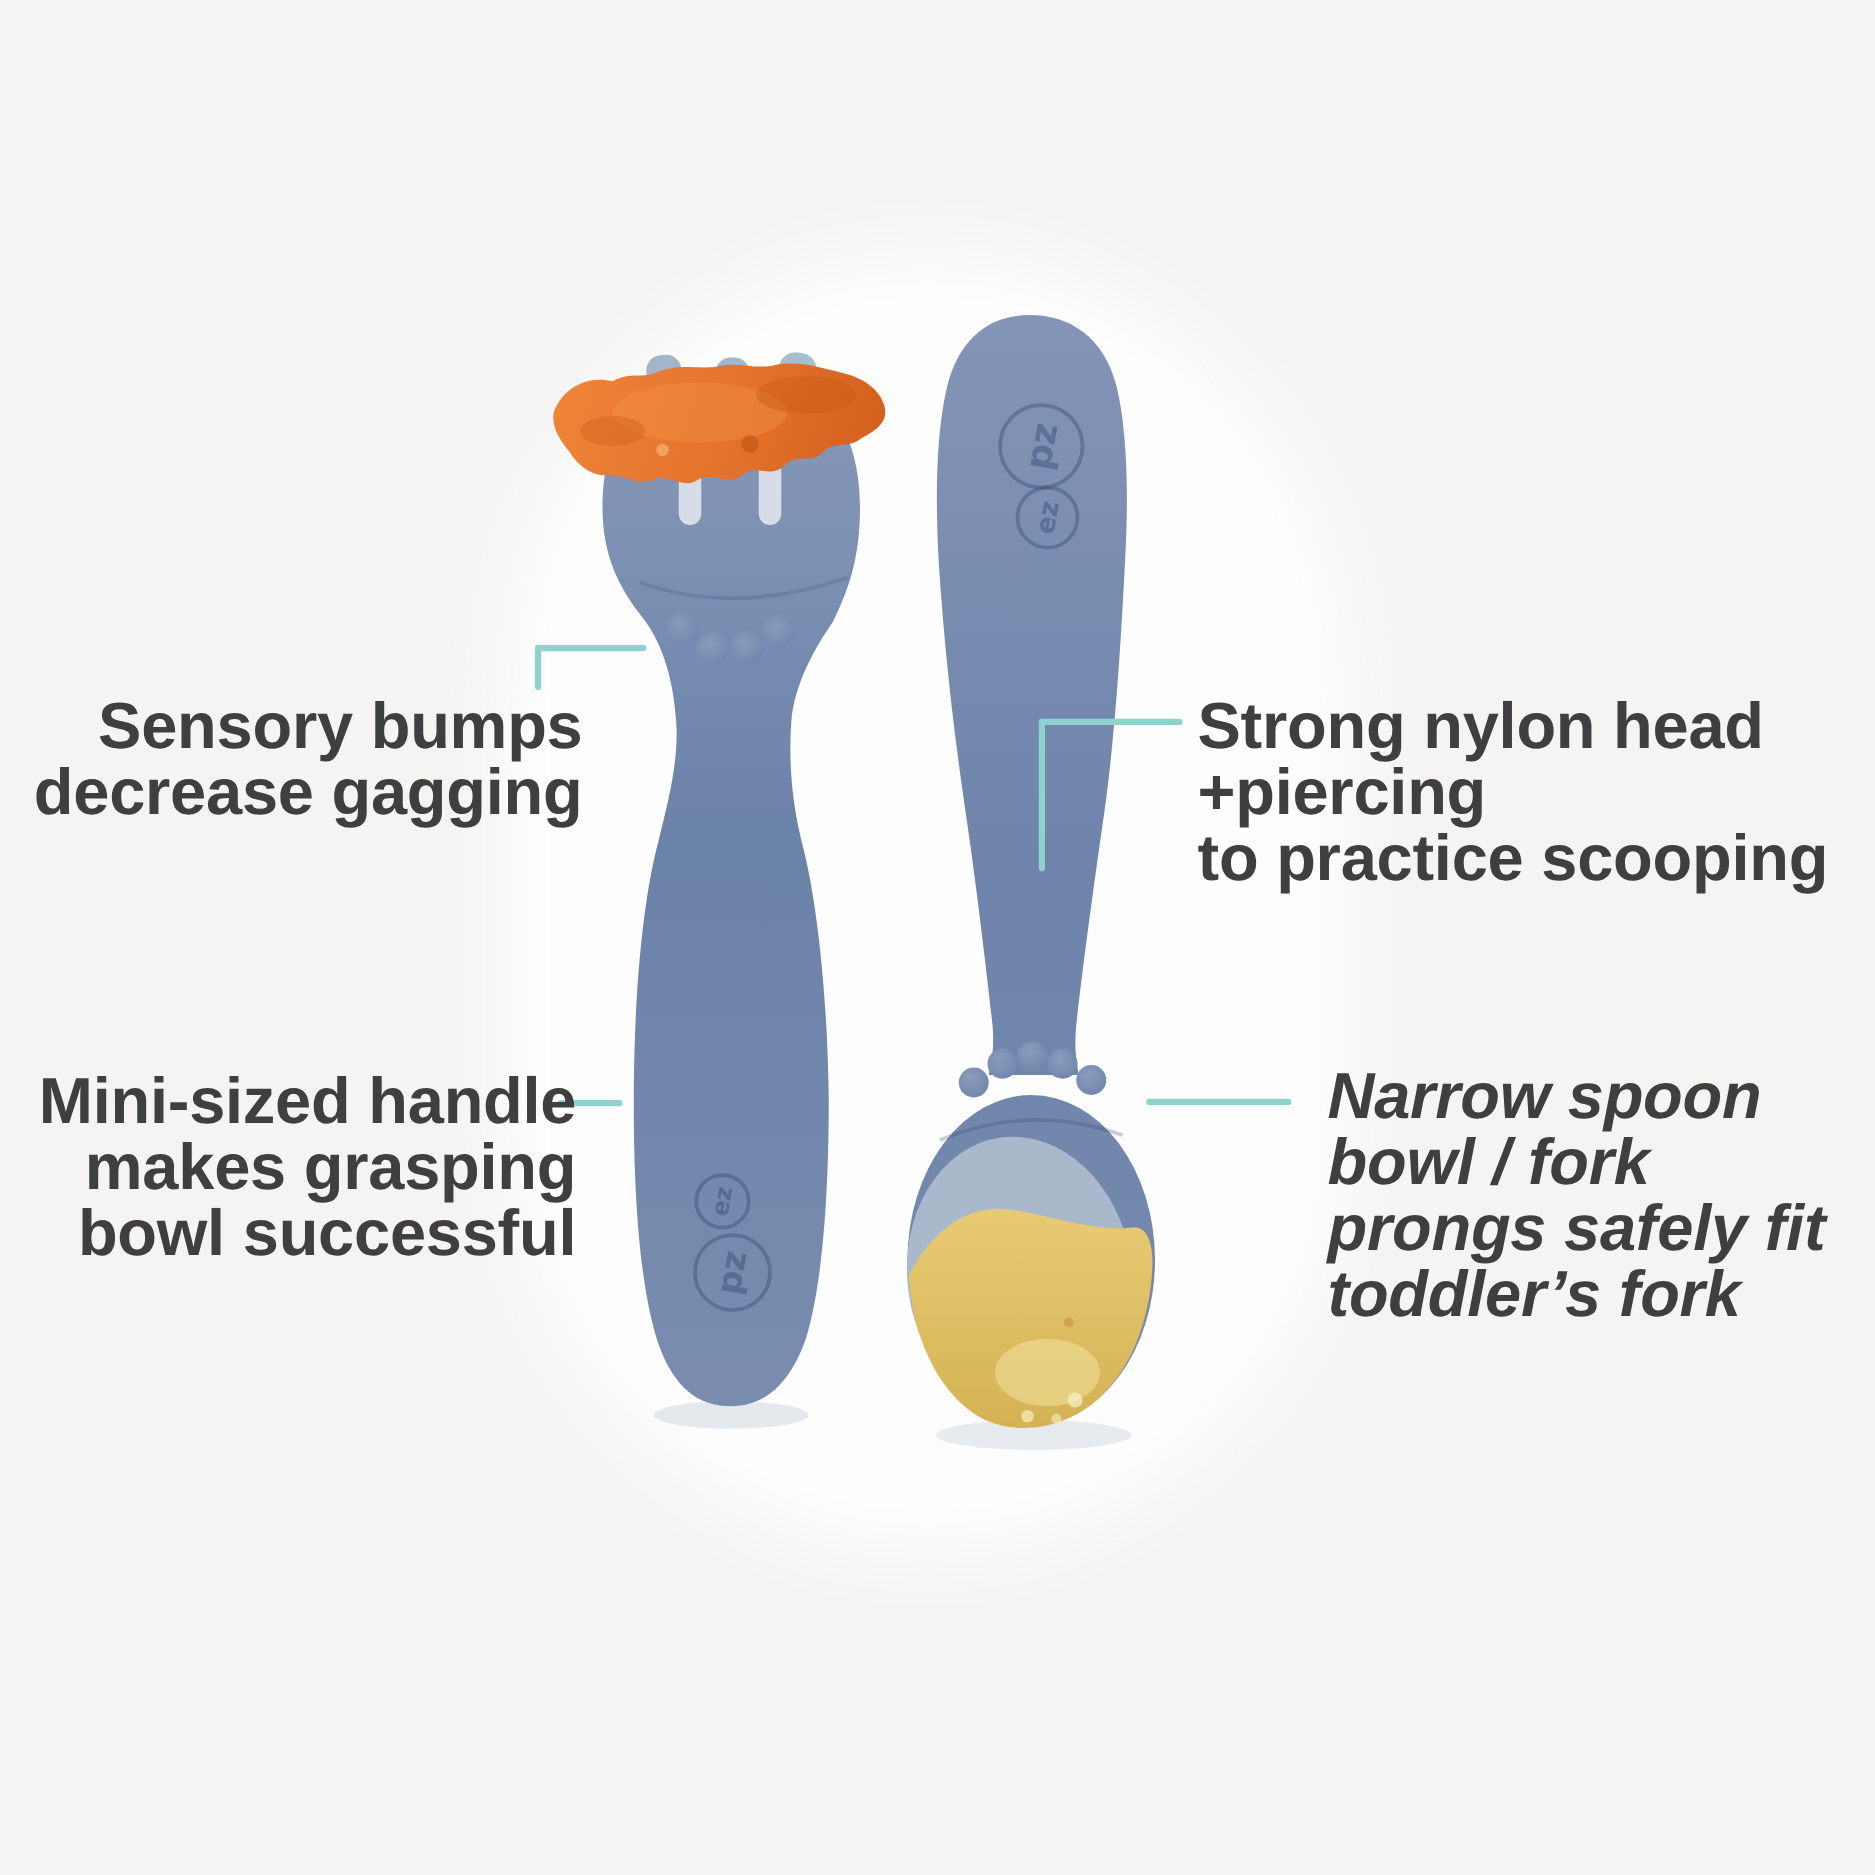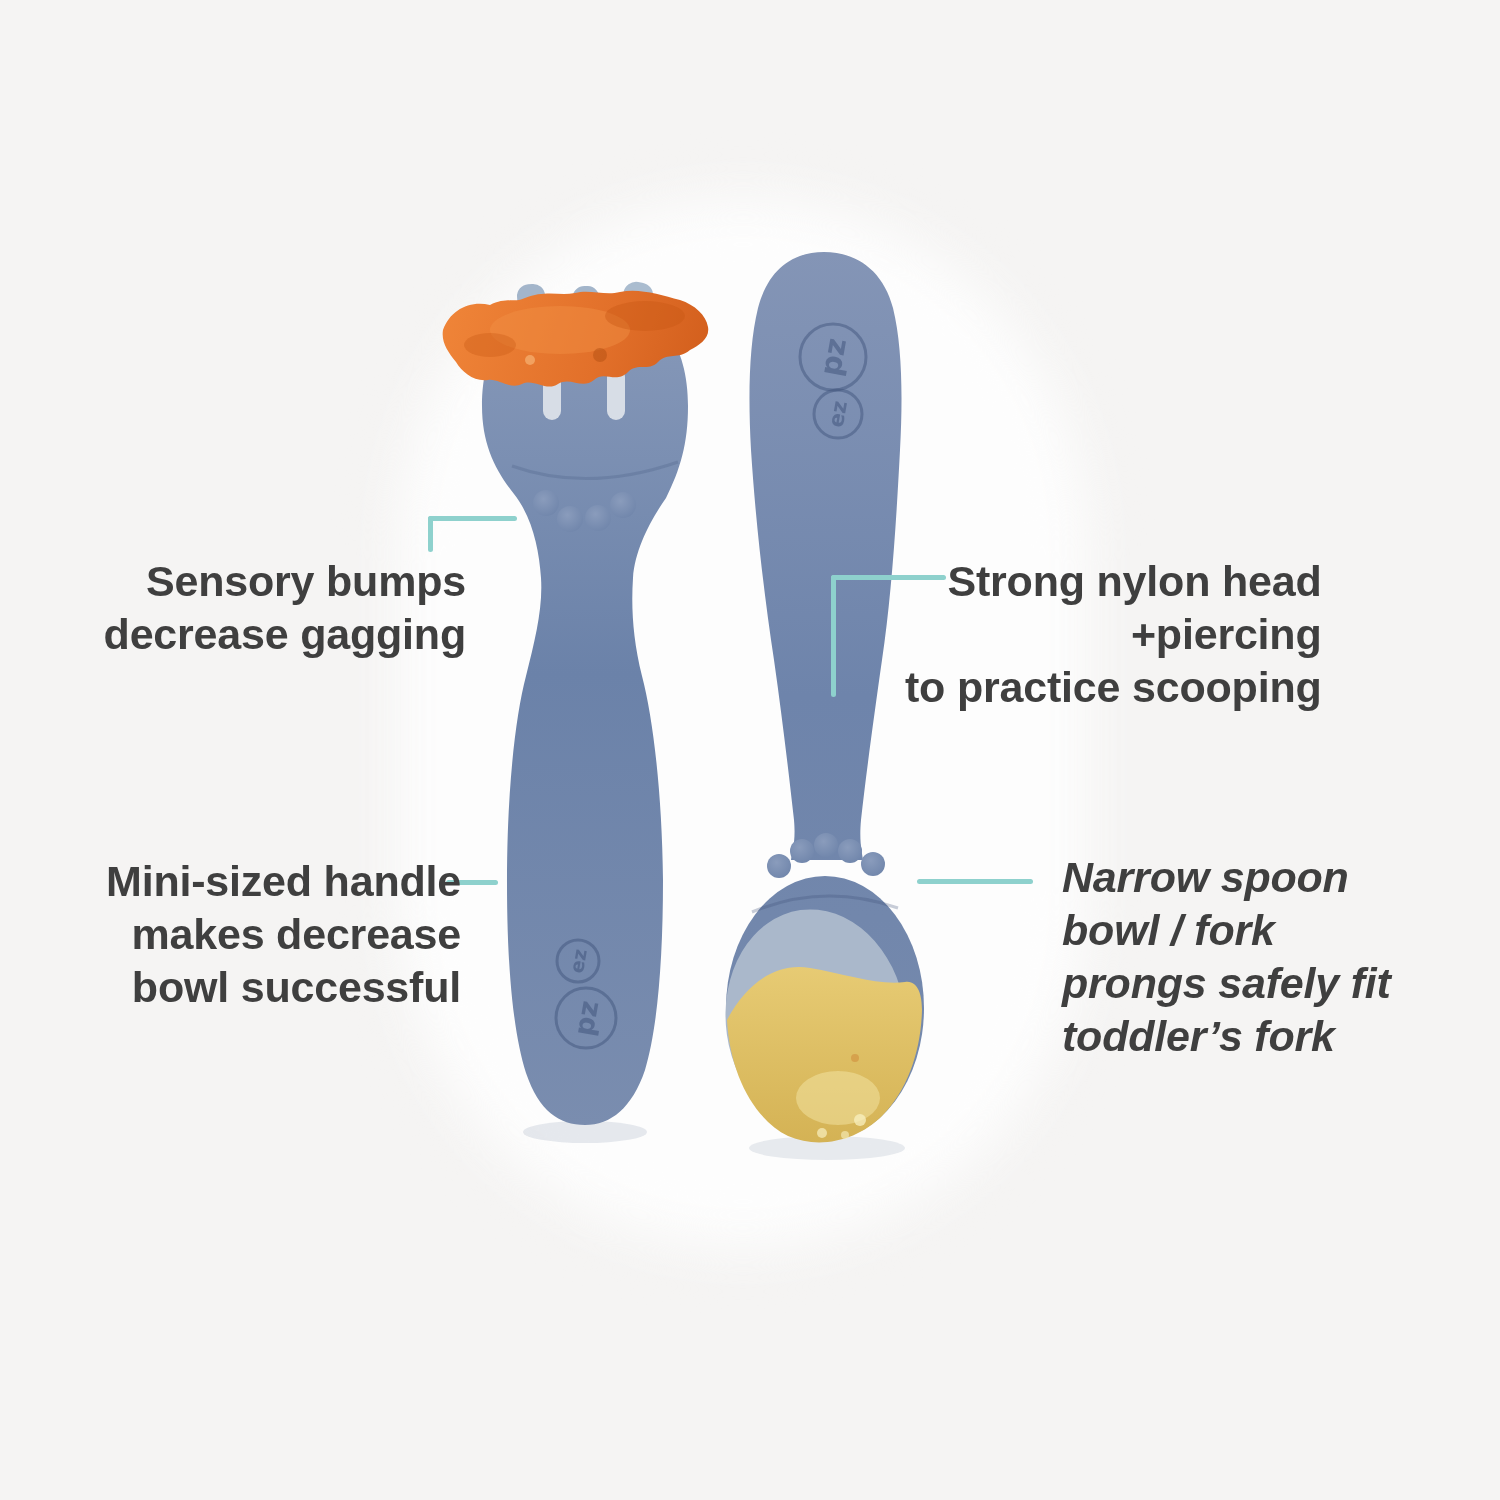--- a/index.html
+++ b/index.html
@@ -2,21 +2,21 @@
 <html><head>
 <meta charset="utf-8">
 <style>
   html,body{margin:0;padding:0;background:#f5f4f3;}
   #canvas{position:relative;width:1500px;height:1500px;background:#f5f4f3;overflow:hidden;
           font-family:"Liberation Sans",sans-serif;}
   .backdrop{position:absolute;left:398px;top:198px;width:690px;height:1050px;
             background:#fdfdfd;border-radius:345px;filter:blur(28px);}
   svg.photo{position:absolute;left:0;top:0;}
   .seg{position:absolute;background:#8ed1cd;border-radius:3px;}
-  .cap{position:absolute;color:#3f3f3f;font-weight:bold;font-size:43px;line-height:53px;
+  .cap{position:absolute;color:#3f3f3f;font-weight:bold;font-size:52px;line-height:53px;
        letter-spacing:-0.2px;white-space:nowrap;}
   .cap.right{text-align:right;}
 </style>
 </head>
 <body>
 
 <div id="canvas">
 
   <div class="backdrop"></div>
 
@@ -183,29 +183,29 @@
 
   <div class="seg" style="left:446px;top:880px;width:52px;height:5px;"></div>
 
   <div class="seg" style="left:917px;top:879px;width:116px;height:5px;"></div>
 
   <div class="cap right" style="right:1034px;top:555px;">
     <div>Sensory bumps</div>
     <div>decrease gagging</div>
   </div>
 
-  <div class="cap" style="left:905px;top:555px;text-align:right;">
+  <div class="cap" style="left:958px;top:555px;">
     <div>Strong nylon head</div>
     <div>+piercing</div>
     <div>to practice scooping</div>
   </div>
 
   <div class="cap right" style="right:1039px;top:855px;">
     <div>Mini-sized handle</div>
-    <div>makes decrease</div>
+    <div>makes grasping</div>
     <div>bowl successful</div>
   </div>
 
   <div class="cap" style="left:1062px;top:851px;font-style:italic;">
     <div>Narrow spoon</div>
     <div>bowl / fork</div>
     <div>prongs safely fit</div>
     <div>toddler’s fork</div>
   </div>
 

